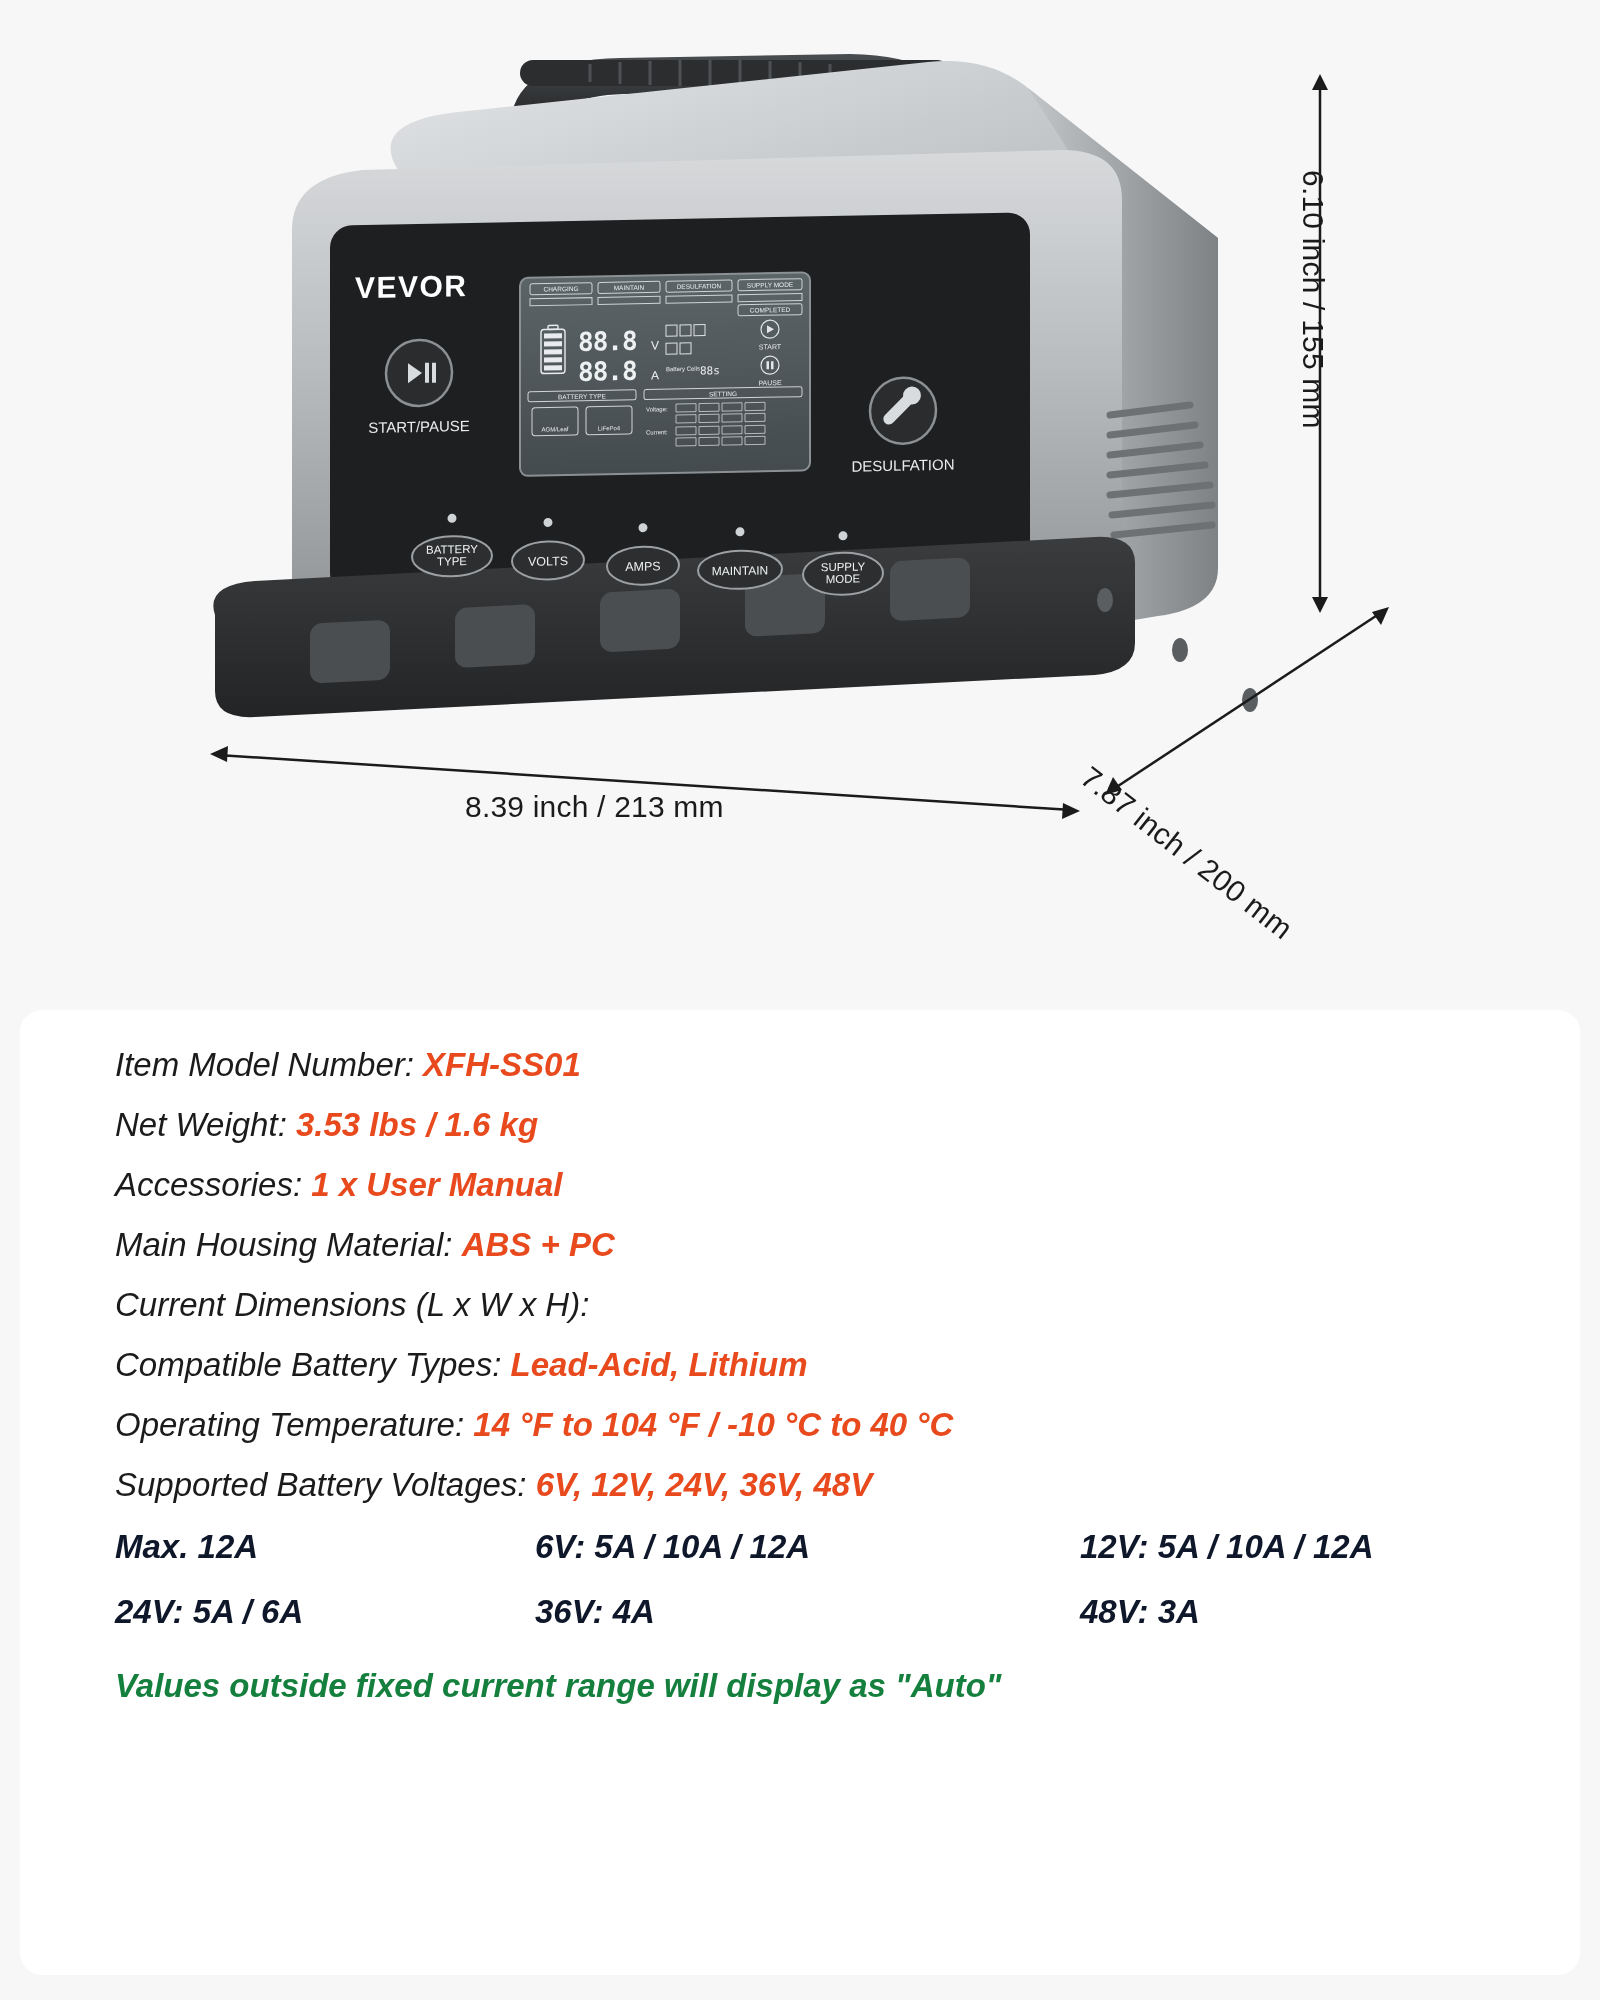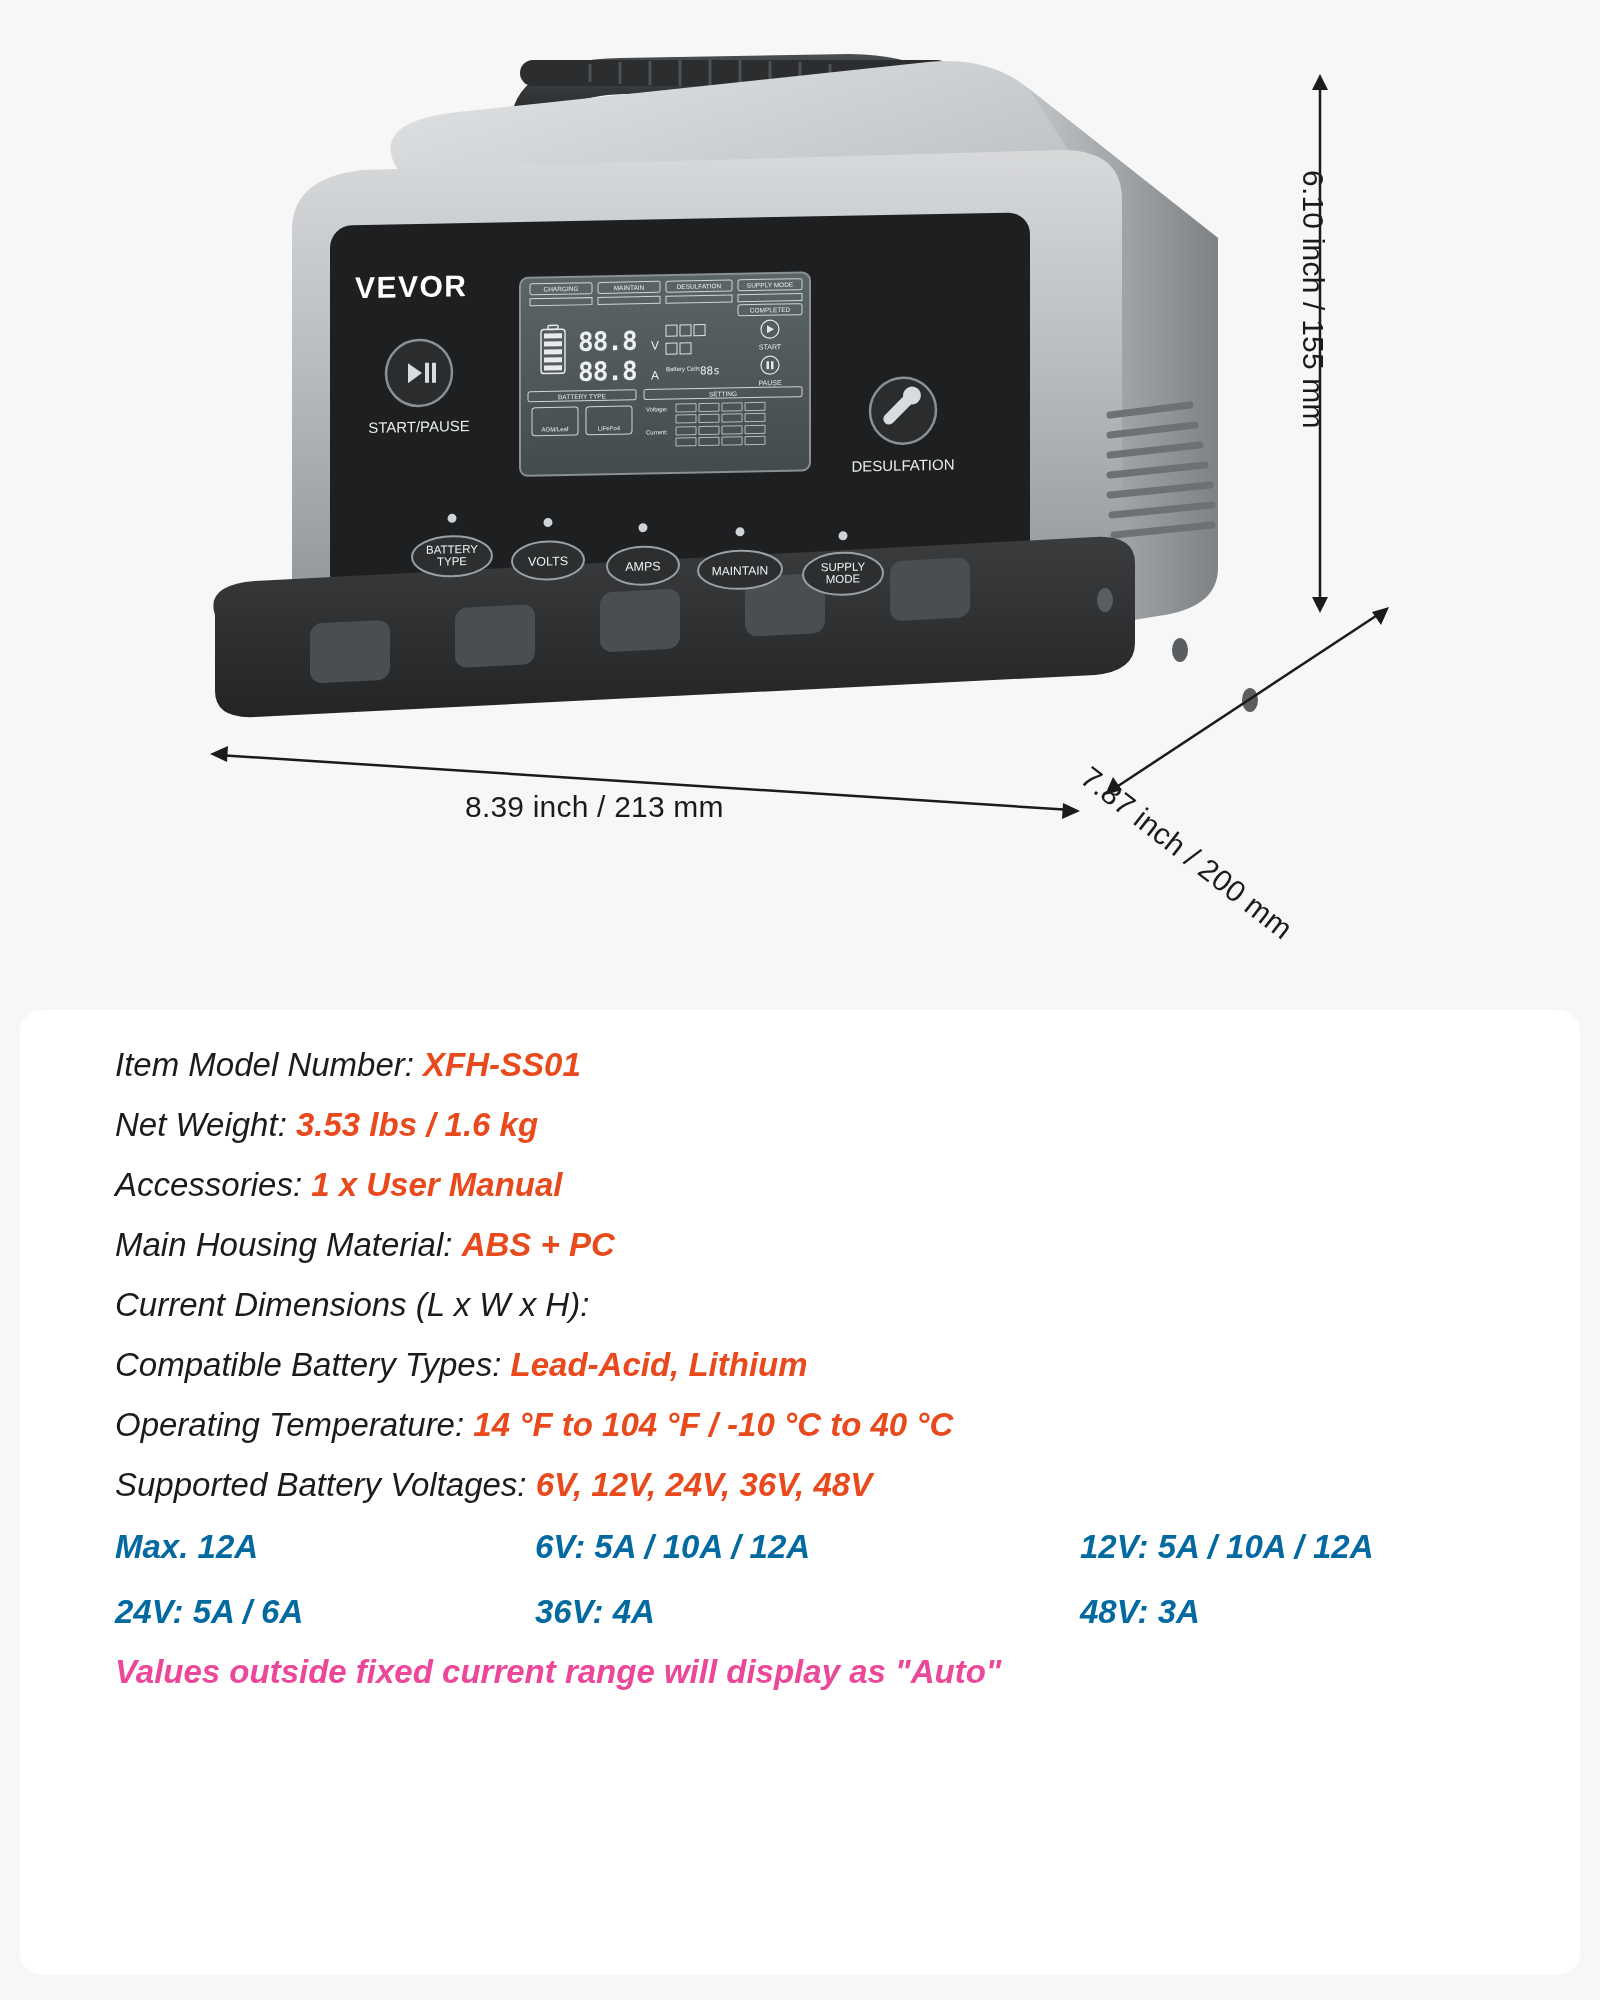--- a/index.html
+++ b/index.html
@@ -75,28 +75,28 @@
   }
   .spec-line.val-only {
     color: #e8491d;
     font-weight: bold;
   }
   .current-grid {
     display: grid;
     grid-template-columns: 420px 545px auto;
     row-gap: 27px;
     font-size: 33px;
-    color: #0369a1;
+    color: #0f172a;
     font-weight: bold;
   }
   .note-line {
     font-size: 33px;
-    color: #ec4899;
+    color: #15803d;
     font-weight: bold;
-    margin-top: 22px;
+    margin-top: 36px;
     white-space: nowrap;
   }
 </style>
 </head>
 <body>
 
 <div id="page">
 
   <div id="product-area">
 

